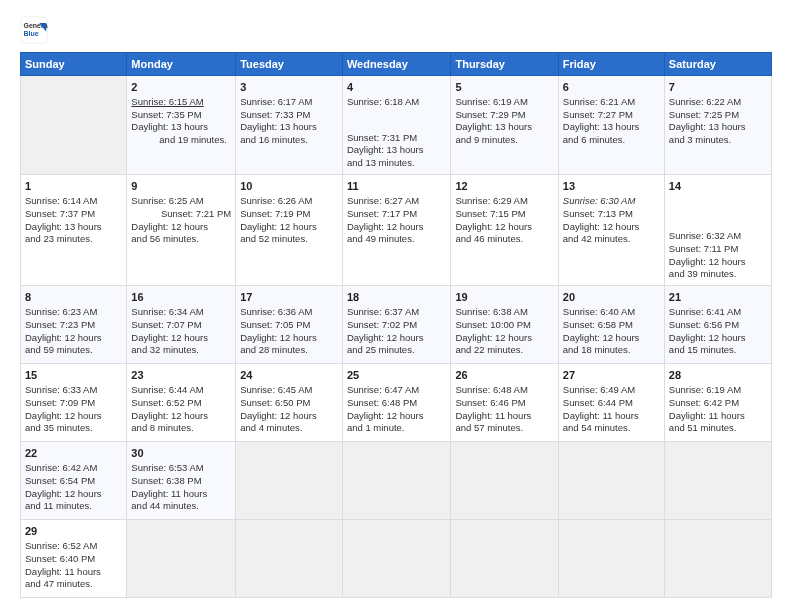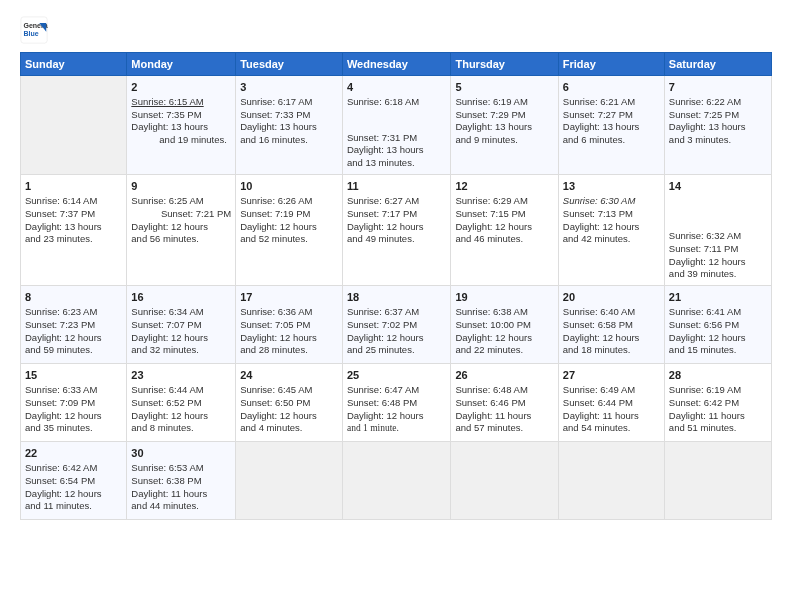--- a/index.html
+++ b/index.html
@@ -299,21 +299,21 @@
             <span style="display: block;">Sunrise: 6:45 AM</span>
             <span style="display: block;">Sunset: 6:50 PM</span>
             <span style="display: block;">Daylight: 12 hours</span>
             <span style="display: block;">and 4 minutes.</span>
           </td>
           <td>
             <span class="day-num">25</span>
             <span style="display: block;">Sunrise: 6:47 AM</span>
             <span style="display: block;">Sunset: 6:48 PM</span>
             <span style="display: block;">Daylight: 12 hours</span>
-            <span style="display: block; font-family: Liberation Serif, serif;">and 1 minute.</span>
+            <span style="display: block;">and 1 minute.</span>
           </td>
           <td>
             <span class="day-num">26</span>
             <span style="display: block;">Sunrise: 6:48 AM</span>
             <span style="display: block;">Sunset: 6:46 PM</span>
             <span style="display: block;">Daylight: 11 hours</span>
             <span style="display: block;">and 57 minutes.</span>
           </td>
           <td>
             <span class="day-num">27</span>
@@ -338,20 +338,35 @@
             <span style="display: block;">Daylight: 12 hours</span>
             <span style="display: block;">and 11 minutes.</span>
           </td>
           <td>
             <span class="day-num">30</span>
             <span style="display: block;">Sunrise: 6:53 AM</span>
             <span style="display: block;">Sunset: 6:38 PM</span>
             <span style="display: block;">Daylight: 11 hours</span>
             <span style="display: block;">and 44 minutes.</span>
           </td>
+          <td class="empty-cell"></td>
+          <td class="empty-cell"></td>
+          <td class="empty-cell"></td>
+          <td class="empty-cell"></td>
+          <td class="empty-cell"></td>
+        </tr>
+        <tr>
+          <td>
+            <span class="day-num">29</span>
+            <span style="display: block;">Sunrise: 6:52 AM</span>
+            <span style="display: block;">Sunset: 6:40 PM</span>
+            <span style="display: block;">Daylight: 11 hours</span>
+            <span style="display: block;">and 47 minutes.</span>
+          </td>
+          <td class="empty-cell"></td>
           <td class="empty-cell"></td>
           <td class="empty-cell"></td>
           <td class="empty-cell"></td>
           <td class="empty-cell"></td>
           <td class="empty-cell"></td>
         </tr>
       </tbody>
   </table>
 </div>
 

